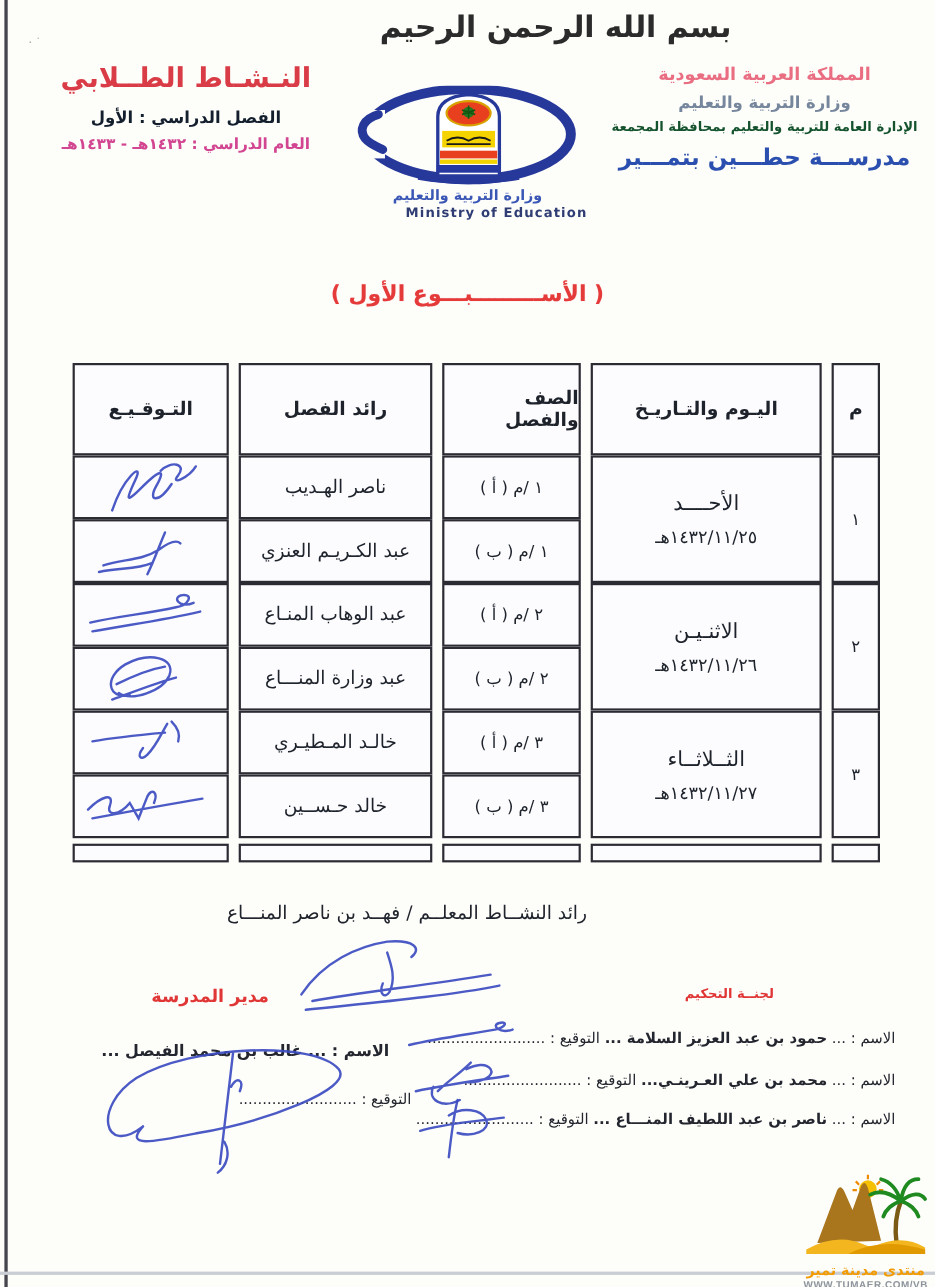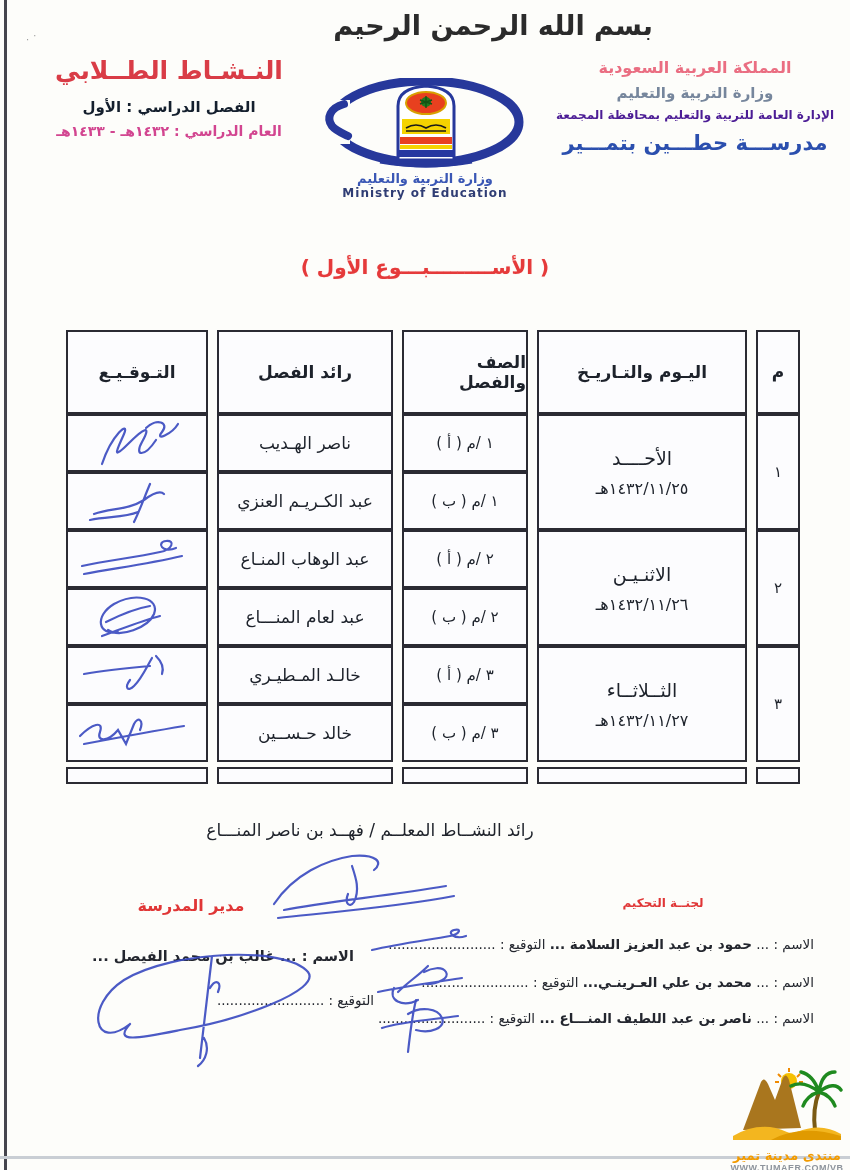--- a/index.html
+++ b/index.html
@@ -8,32 +8,32 @@
   .abs{position:absolute;}
   .rtl{direction:rtl;unicode-bidi:embed;}
   .center{text-align:center;}
 
   
   .scan-left{left:4px;top:0;width:3px;height:1170px;background:#45454d;}
   .scan-bottom{left:0;top:1156px;width:850px;height:3px;background:#c9ced4;}
   .specks{left:26px;top:34px;color:#9a9a9a;font-size:10px;letter-spacing:3px;}
 
   
-  .bismillah{left:308px;top:10px;width:370px;font-size:27px;color:#2b2b2b;font-weight:600;}
+  .bismillah{left:320px;top:10px;width:370px;font-size:27px;color:#2b2b2b;font-weight:600;}
   .hdr-left{left:34px;top:56px;width:270px;}
   .hdr-left .t1{font-size:25px;font-weight:800;color:#d93c46;}
   .hdr-left .t2{margin-top:13px;font-size:15px;font-weight:700;color:#141f2d;}
   .hdr-left .t3{margin-top:7px;font-size:14px;font-weight:700;color:#d24590;}
   .logo-wrap{left:316px;top:78px;width:218px;}
   .logo-cap-ar{font-size:13px;font-weight:700;color:#3a57b5;margin-top:-3px;}
-  .logo-cap-en{font-size:12px;font-weight:700;color:#2f3d74;letter-spacing:1px;}
+  .logo-cap-en{font-size:12px;font-weight:700;color:#2f3d74;letter-spacing:1px;text-align:right;}
   .hdr-right{left:544px;top:58px;width:302px;}
   .hdr-right .r1{font-size:16px;font-weight:800;color:#ea6e82;}
   .hdr-right .r2{margin-top:7px;font-size:15px;font-weight:600;color:#76869c;}
-  .hdr-right .r3{margin-top:6px;font-size:12px;font-weight:700;color:#4c1d95;}
+  .hdr-right .r3{margin-top:6px;font-size:12px;font-weight:700;color:#14532d;}
   .hdr-right .r4{margin-top:9px;font-size:21px;font-weight:800;color:#2b4fae;}
 
   .main-title{left:40px;top:202px;width:770px;font-size:20.5px;font-weight:800;color:#e53a3a;
               text-shadow:0 0 1px #f9c9c9;}
   .sub-title{left:200px;top:255px;width:450px;font-size:20px;font-weight:800;color:#e53a3a;
              text-shadow:0 0 1px #f9c9c9;}
 
   
   .comp-table{left:66px;top:330px;display:grid;direction:rtl;
               grid-template-columns:44px 210px 126px 176px 142px;
@@ -145,21 +145,21 @@
       <div class="date">١٤٣٢/١١/٢٦هـ</div>
     </div>
     <div class="cell klass rtl" style="grid-area:4/3">٢ /م ( أ )</div>
     <div class="cell leader rtl" style="grid-area:4/4">عبد الوهاب المنـاع</div>
     <div class="cell" style="grid-area:4/5">
       <svg width="130" height="54" viewBox="0 0 130 54">
         <path class="ink" d="M10,34 C36,28 62,26 88,20 C100,18 104,8 94,9 C84,10 90,22 104,16 M12,42 C44,36 76,32 110,24"></path>
       </svg>
     </div>
     <div class="cell klass rtl" style="grid-area:5/3">٢ /م ( ب )</div>
-    <div class="cell leader rtl" style="grid-area:5/4">عبد لعام المنـــاع</div>
+    <div class="cell leader rtl" style="grid-area:5/4">عبد وزارة المنـــاع</div>
     <div class="cell" style="grid-area:5/5">
       <svg width="130" height="54" viewBox="0 0 130 54">
         <path class="ink" d="M46,42 C26,46 22,26 42,14 C64,2 88,8 82,24 C76,38 48,48 36,40 M34,32 C50,24 66,18 78,16 M30,46 C52,38 72,30 88,26"></path>
       </svg>
     </div>
 
     <div class="cell serial rtl" style="grid-column:1;grid-row:6/span 2">٣</div>
     <div class="cell rtl" style="grid-column:2;grid-row:6/span 2">
       <div class="day">الثــلاثــاء</div>
       <div class="date">١٤٣٢/١١/٢٧هـ</div>

